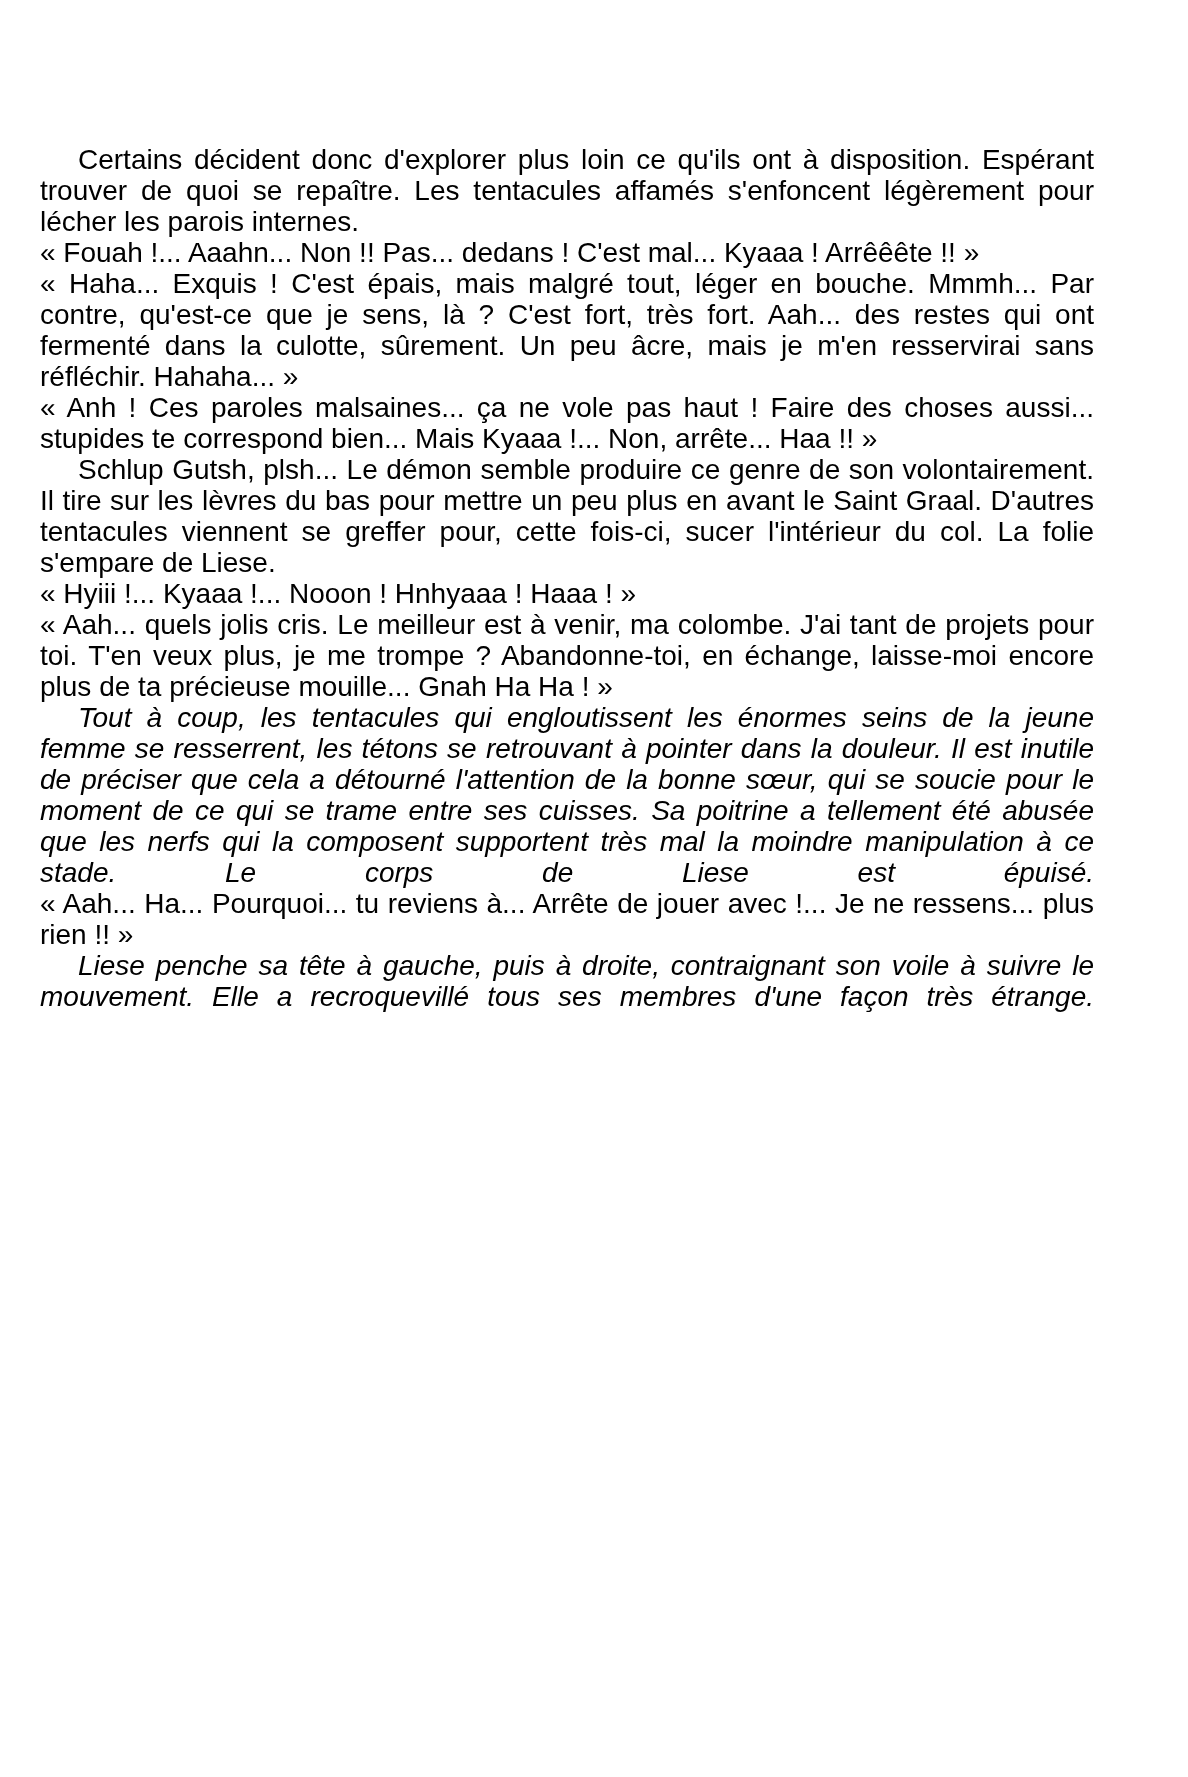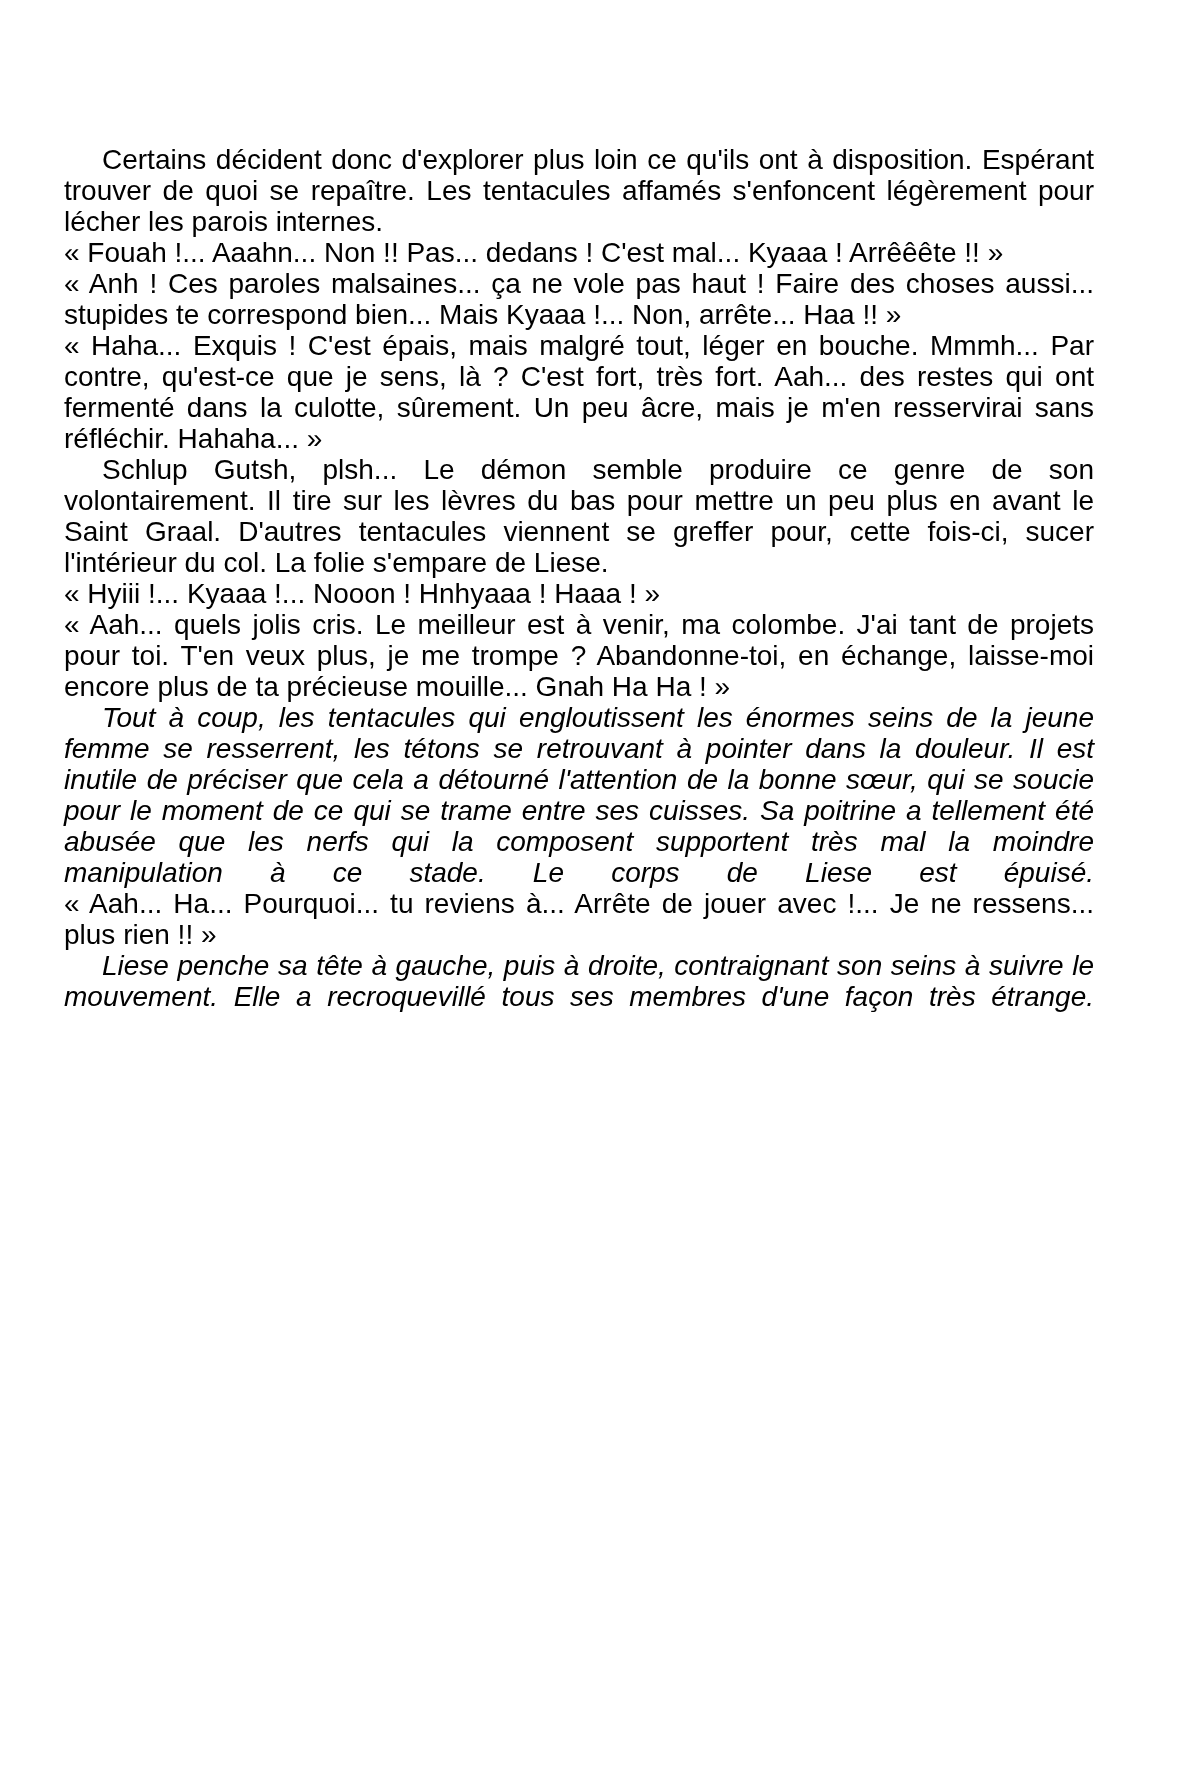--- a/index.html
+++ b/index.html
@@ -9,21 +9,21 @@
   }
   body {
     width: 1188px;
     height: 1777px;
     overflow: hidden;
   }
   .page {
     box-sizing: border-box;
     width: 1188px;
     height: 1777px;
-    padding: 144px 94px 0 64px;
+    padding: 144px 94px 0 40px;
     background: #ffffff;
     font-family: "Liberation Sans", sans-serif;
     font-size: 28px;
     line-height: 31px;
     color: #000000;
     text-align: justify;
   }
   .page p {
     margin: 0;
   }
@@ -37,22 +37,22 @@
     font-style: italic;
   }
 </style>
 </head>
 <body>
 
 <div class="page">
   <div id="text-block">
       <p class="narrative">Certains décident donc d'explorer plus loin ce qu'ils ont à disposition. Espérant trouver de quoi se repaître. Les tentacules affamés s'enfoncent légèrement pour lécher les parois internes.</p>
       <p class="dialogue">« Fouah !... Aaahn... Non !! Pas... dedans ! C'est mal... Kyaaa ! Arrêêête !! »</p>
+      <p class="dialogue">« Haha... Exquis ! C'est épais, mais malgré tout, léger en bouche. Mmmh... Par contre, qu'est-ce que je sens, là ? C'est fort, très fort. Aah... des restes qui ont fermenté dans la culotte, sûrement. Un peu âcre, mais je m'en resservirai sans réfléchir. Hahaha... »</p>
       <p class="dialogue">« Anh ! Ces paroles malsaines... ça ne vole pas haut ! Faire des choses aussi... stupides te correspond bien... Mais Kyaaa !... Non, arrête... Haa !! »</p>
-      <p class="dialogue">« Haha... Exquis ! C'est épais, mais malgré tout, léger en bouche. Mmmh... Par contre, qu'est-ce que je sens, là ? C'est fort, très fort. Aah... des restes qui ont fermenté dans la culotte, sûrement. Un peu âcre, mais je m'en resservirai sans réfléchir. Hahaha... »</p>
       <p class="narrative">Schlup Gutsh, plsh... Le démon semble produire ce genre de son volontairement. Il tire sur les lèvres du bas pour mettre un peu plus en avant le Saint Graal. D'autres tentacules viennent se greffer pour, cette fois-ci, sucer l'intérieur du col. La folie s'empare de Liese.</p>
       <p class="dialogue">« Hyiii !... Kyaaa !... Nooon ! Hnhyaaa ! Haaa ! »</p>
       <p class="dialogue">« Aah... quels jolis cris. Le meilleur est à venir, ma colombe. J'ai tant de projets pour toi. T'en veux plus, je me trompe ? Abandonne-toi, en échange, laisse-moi encore plus de ta précieuse mouille... Gnah Ha Ha ! »</p>
       <p class="narrative fill-last">Tout à coup, les tentacules qui engloutissent les énormes seins de la jeune femme se resserrent, les tétons se retrouvant à pointer dans la douleur. Il est inutile de préciser que cela a détourné l'attention de la bonne sœur, qui se soucie pour le moment de ce qui se trame entre ses cuisses. Sa poitrine a tellement été abusée que les nerfs qui la composent supportent très mal la moindre manipulation à ce stade. Le corps de Liese est épuisé.</p>
       <p class="dialogue">« Aah... Ha... Pourquoi... tu reviens à... Arrête de jouer avec !... Je ne ressens... plus rien !! »</p>
-      <p class="narrative fill-last">Liese penche sa tête à gauche, puis à droite, contraignant son seins à suivre le mouvement. Elle a recroquevillé tous ses membres d'une façon très étrange.</p>
+      <p class="narrative fill-last">Liese penche sa tête à gauche, puis à droite, contraignant son voile à suivre le mouvement. Elle a recroquevillé tous ses membres d'une façon très étrange.</p>
     </div>
 </div>
 
 </body></html>

